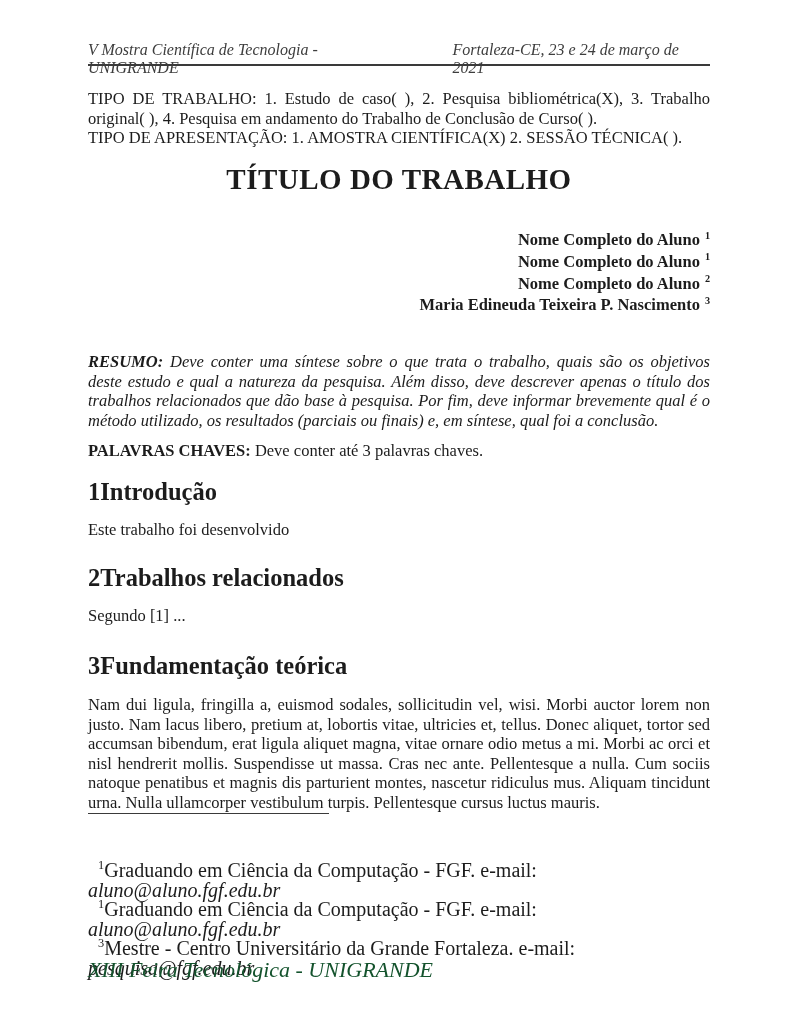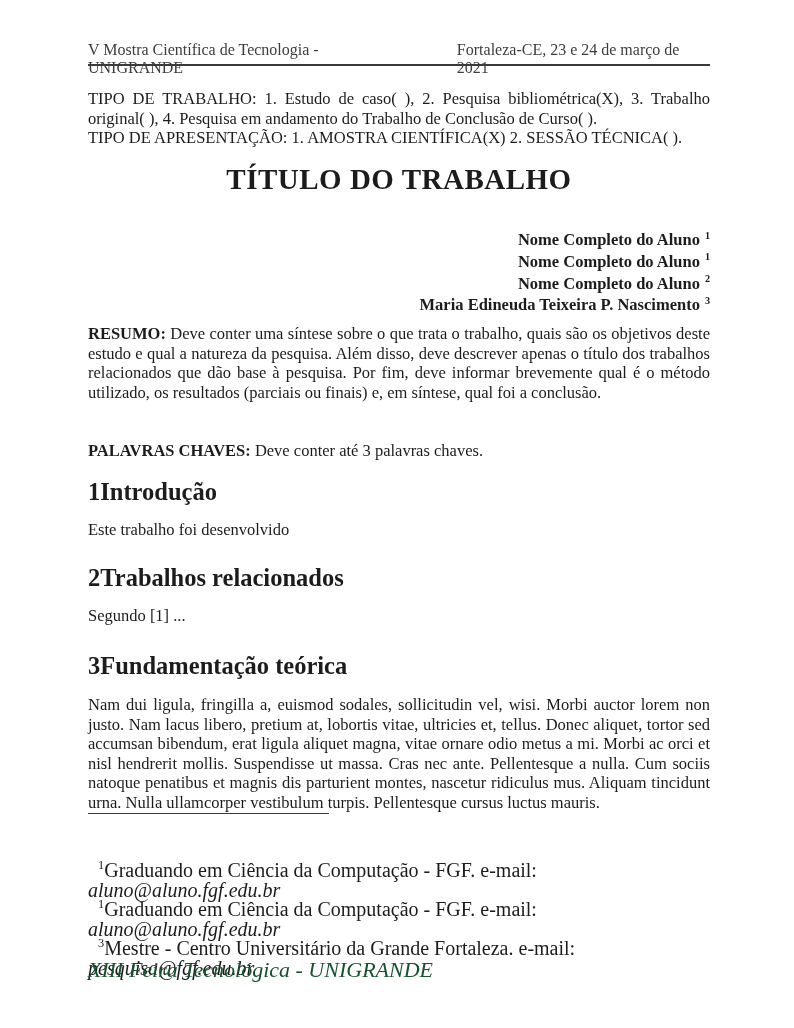--- a/index.html
+++ b/index.html
@@ -14,20 +14,21 @@
     color: #1c1c1c;
     overflow: hidden;
   }
   .block { position: absolute; left: 88px; width: 622px; }
 
   
   .running-header {
     top: 41px;
     display: flex;
     justify-content: space-between;
+    font-style: italic;
     font-size: 16px;
     color: #3d3d3d;
     gap: 46px;
   }
   .header-rule { top: 64px; height: 2px; background: #3a3a3a; }
   .page-footer { top: 957px; font-style: italic; font-size: 22px; color: #14532d; }
 
   
   .bodytext { font-size: 16.5px; line-height: 19.6px; }
   .justify { text-align: justify; }
@@ -50,21 +51,21 @@
     font-size: 16.5px;
     line-height: 21.8px;
   }
   .authors sup, .footnotes sup {
     font-size: 0.62em;
     vertical-align: super;
     line-height: 0;
   }
   .authors sup { margin-left: 5px; font-weight: bold; }
 
-  .abstract { top: 324px; }
+  .abstract { top: 352px; font-style: italic; }
   .keywords { top: 441px; }
   .lbl { font-weight: bold; }
 
   .section-heading {
     font-weight: bold;
     font-size: 24.5px;
     line-height: 29px;
     display: flex;
   }
   .section-heading .sec-title { }

